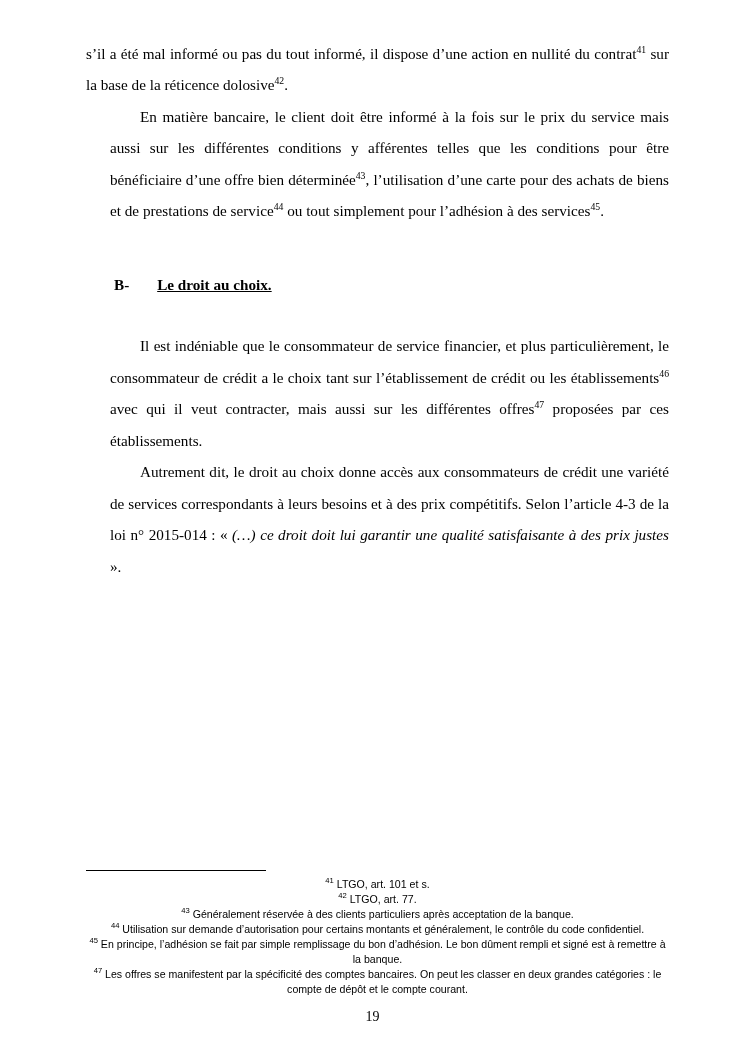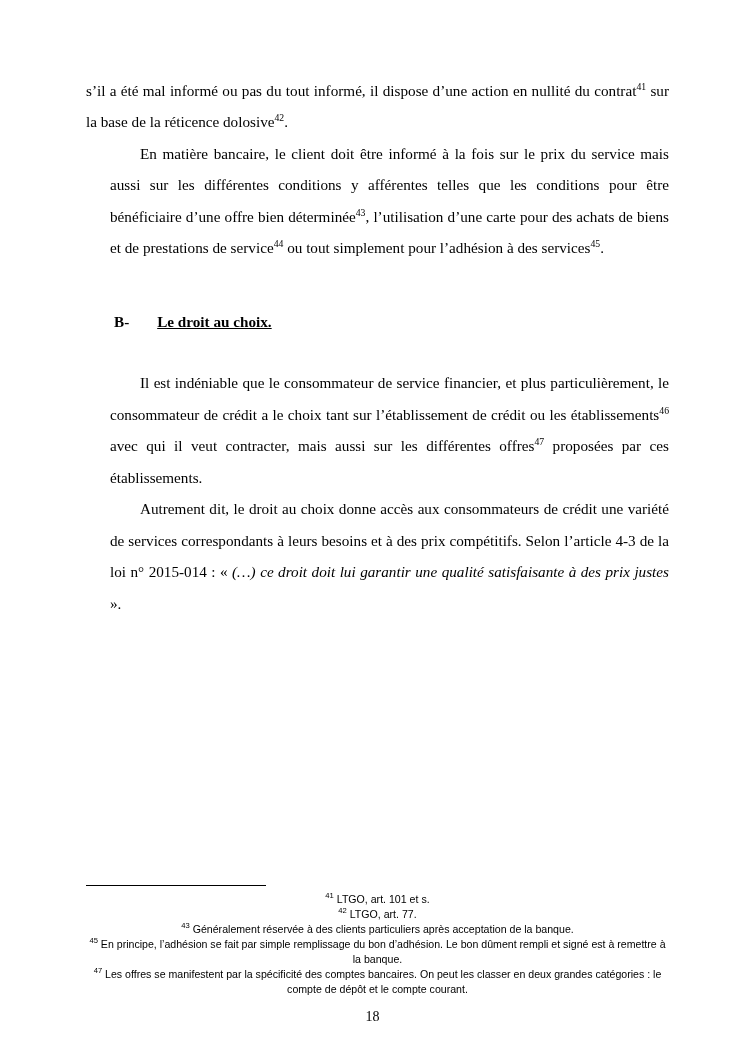--- a/index.html
+++ b/index.html
@@ -12,21 +12,21 @@
     height: 1053px;
     font-family: "Liberation Serif", serif;
     color: #000000;
     position: relative;
     overflow: hidden;
   }
   .page {
     box-sizing: border-box;
     width: 745px;
     height: 1053px;
-    padding: 75px 76px 20px 86px;
+    padding: 38px 76px 20px 86px;
     position: relative;
   }
   .body-text {
     font-size: 15.2px;
     line-height: 2.07;
     text-align: justify;
     text-justify: inter-word;
     margin: 0 0 0 0;
   }
   .indent {
@@ -111,19 +111,20 @@
     <p class="body-text indent">Il est indéniable que le consommateur de service financier, et plus particulièrement, le consommateur de crédit a le choix tant sur l’établissement de crédit ou les établissements<sup>46</sup> avec qui il veut contracter, mais aussi sur les différentes offres<sup>47</sup> proposées par ces établissements.</p>
     <p class="body-text indent">Autrement dit, le droit au choix donne accès aux consommateurs de crédit une variété de services correspondants à leurs besoins et à des prix compétitifs. Selon l’article 4-3 de la loi n° 2015-014 : « <span class="italic">(…) ce droit doit lui garantir une qualité satisfaisante à des prix justes</span> ».</p>
   </div>
 
   <div class="footnote-area">
     <div class="footnote-rule"></div>
     <div class="footnotes">
         <p class="fn"><sup>41</sup> LTGO, art. 101 et s.</p>
         <p class="fn"><sup>42</sup> LTGO, art. 77.</p>
         <p class="fn"><sup>43</sup> Généralement réservée à des clients particuliers après acceptation de la banque.</p>
+        <p class="fn"><sup>44</sup> Utilisation sur demande d’autorisation pour certains montants et généralement, le contrôle du code confidentiel.</p>
         <p class="fn"><sup>45</sup> En principe, l’adhésion se fait par simple remplissage du bon d’adhésion. Le bon dûment rempli et signé est à remettre à la banque.</p>
         <p class="fn"><sup>47</sup> Les offres se manifestent par la spécificité des comptes bancaires. On peut les classer en deux grandes catégories : le compte de dépôt et le compte courant.</p>
       </div>
   </div>
 
-  <div class="page-number">18</div>
+  <div class="page-number">19</div>
 </div>
 
 </body></html>

